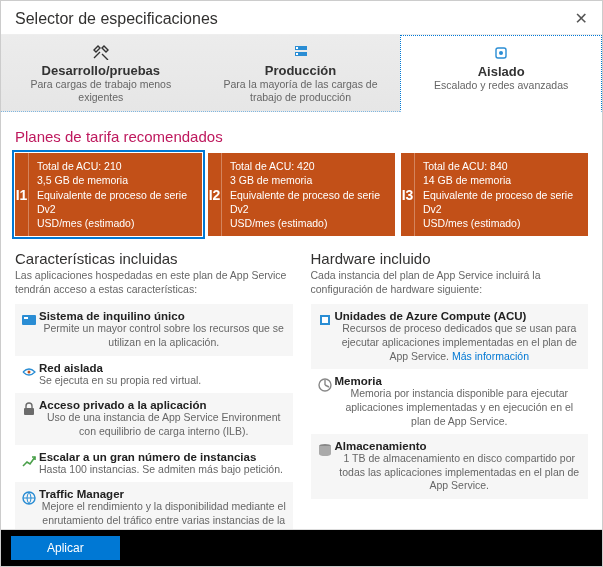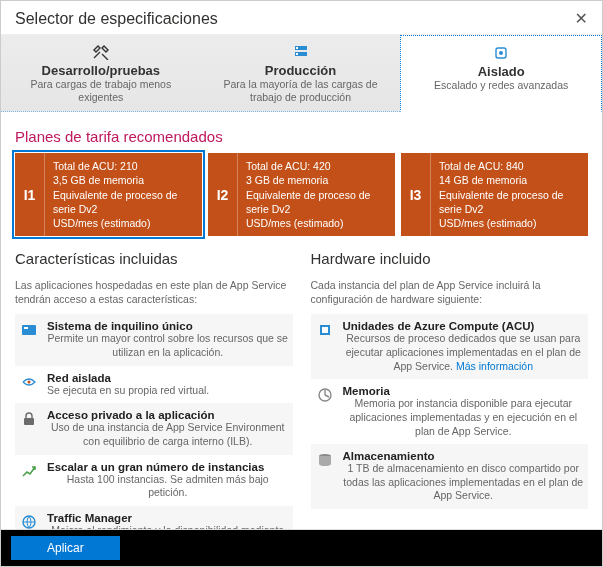--- a/index.html
+++ b/index.html
@@ -10,27 +10,27 @@
 .tab { flex: 1; text-align: center; padding: 8px 11px; cursor: pointer; }
 .tab .icon { height: 18px; display: flex; align-items: center; justify-content: center; margin-bottom: 2px; }
 .tab .title { font-weight: 600; font-size: 13px; color: #333; }
 .tab .sub { font-size: 10.5px; color: #666; line-height: 1.2; }
 .tab.active { background: #fff; border: 1px dotted #0078d4; border-bottom: 1px solid #fff; margin-bottom: -1px; }
 .content { padding: 10px 14px 0; }
 .section-h { font-size: 15px; font-weight: 400; margin: 6px 0 8px; color: #be185d; }
 .plans { display: flex; gap: 6px; margin-bottom: 14px; }
 .plan { flex: 1; background: #c25018; color: #fff; display: flex; cursor: pointer; }
 .plan.selected { outline: 2px solid #0078d4; outline-offset: 1px; }
-.plan .code { width: 30px; display: flex; align-items: center; justify-content: center; font-weight: 600; font-size: 14px; border-right: 1px solid rgba(255,255,255,.3); }
+.plan .code { width: 14px; display: flex; align-items: center; justify-content: center; font-weight: 600; font-size: 14px; border-right: 1px solid rgba(255,255,255,.3); }
 .plan .body { flex: 1; padding: 6px 8px; font-size: 10.5px; line-height: 1.35; }
 .cols { display: flex; gap: 18px; }
 .col { flex: 1; }
-.col .head { font-size: 15px; font-weight: 400; margin-bottom: 12px; }
+.col .head { font-size: 15px; font-weight: 400; margin-bottom: 2px; }
 .col .sub { font-size: 10.5px; color: #666; margin-bottom: 8px; line-height: 1.3; }
-.feat { display: flex; gap: 8px; padding: 6px 4px; }
+.feat { display: flex; gap: 0; padding: 6px 4px; }
 .feat.alt { background: #f6f6f6; }
 .feat .icon { width: 20px; height: 20px; flex-shrink: 0; display: flex; align-items: center; justify-content: center; }
 .feat .t { font-size: 11.5px; font-weight: 600; color: #222; }
 .feat .d { font-size: 10.5px; color: #666; line-height: 1.3; text-align: center; }
 .feat .d a { color: #0078d4; text-decoration: none; }
 .footer { position: absolute; bottom: 0; left: 0; right: 0; border-top: 1px solid #ddd; padding: 6px 10px; background: #000000; }
 .btn { background: #0078d4; color: #fff; border: none; padding: 5px 36px; font-size: 12px; cursor: pointer; }
 svg { display: block; }
 </style>
 </head>

